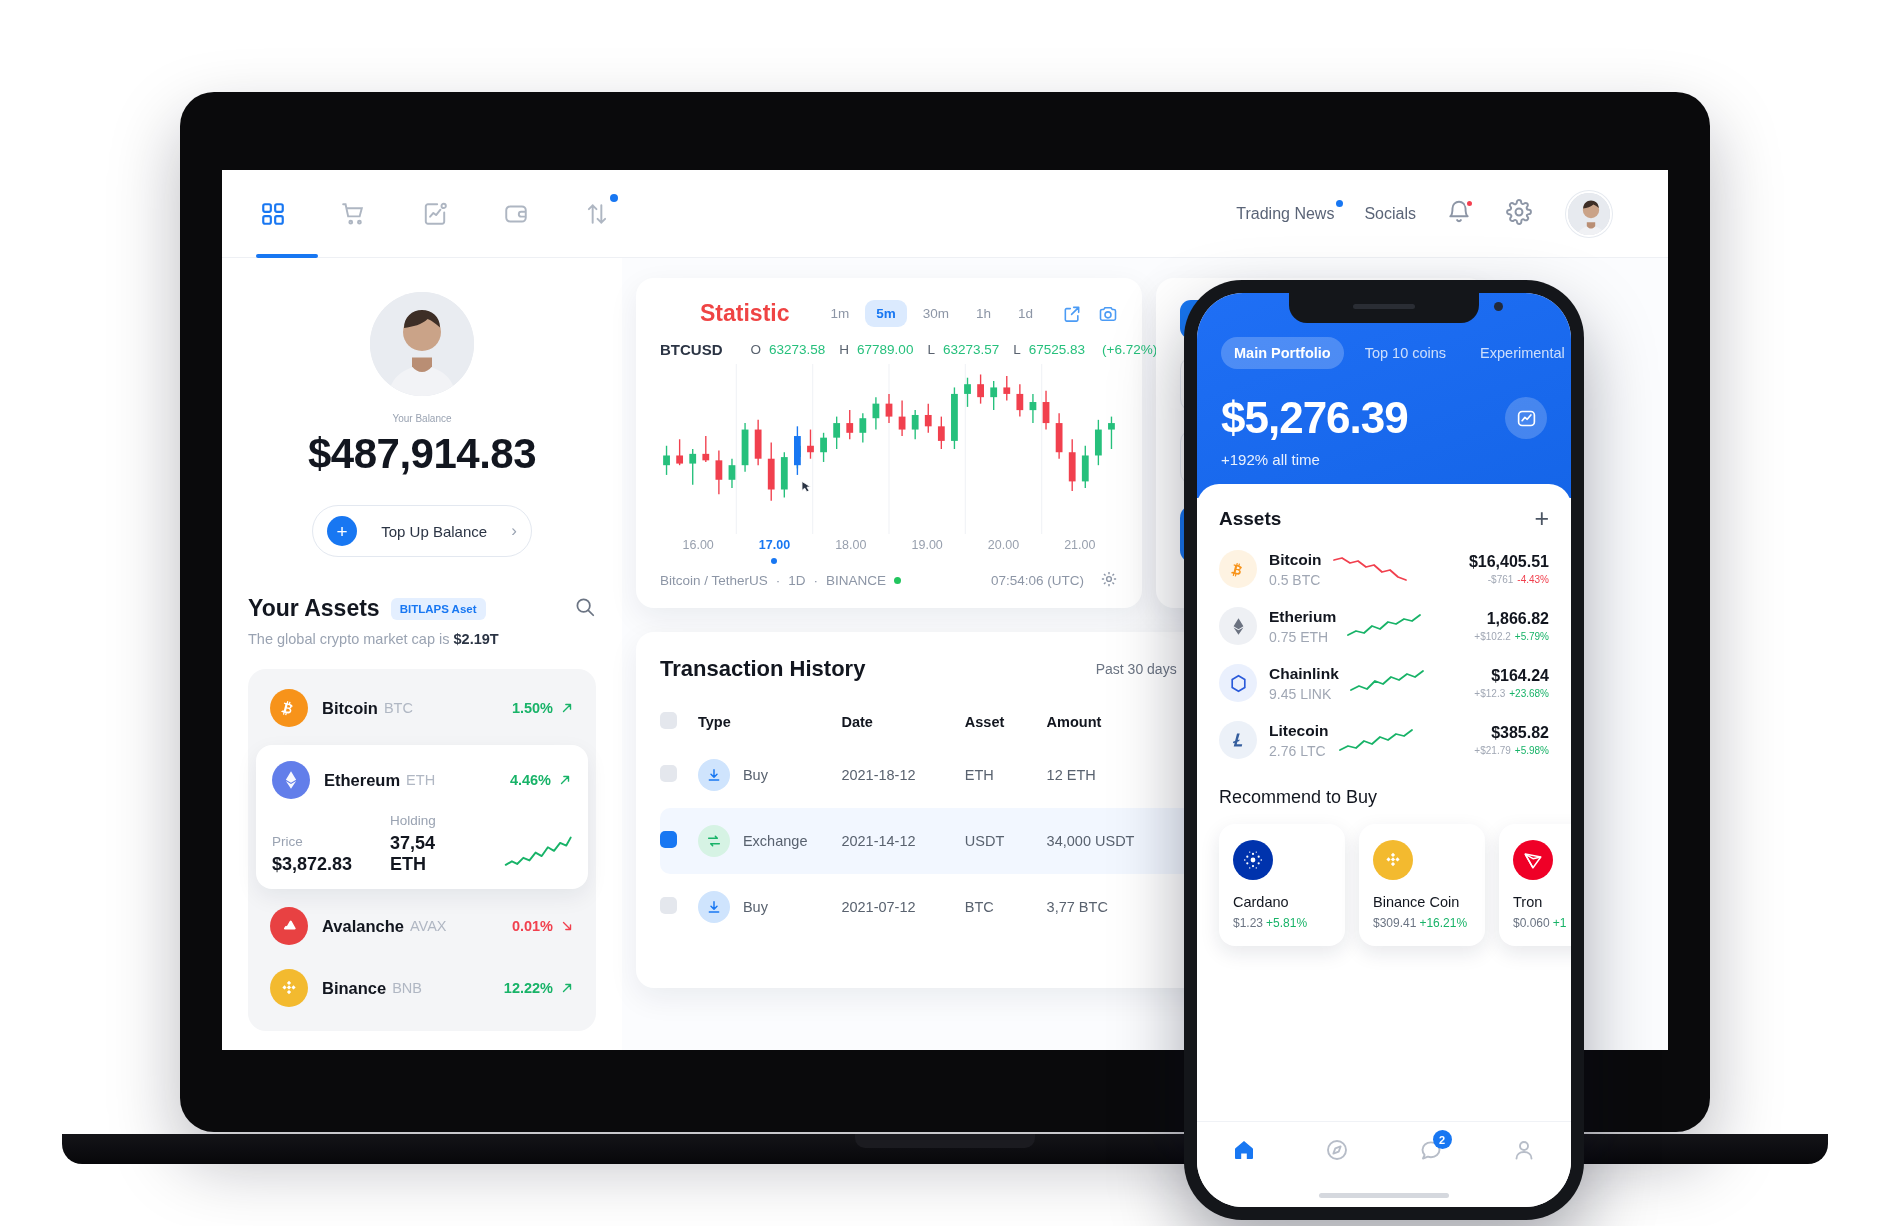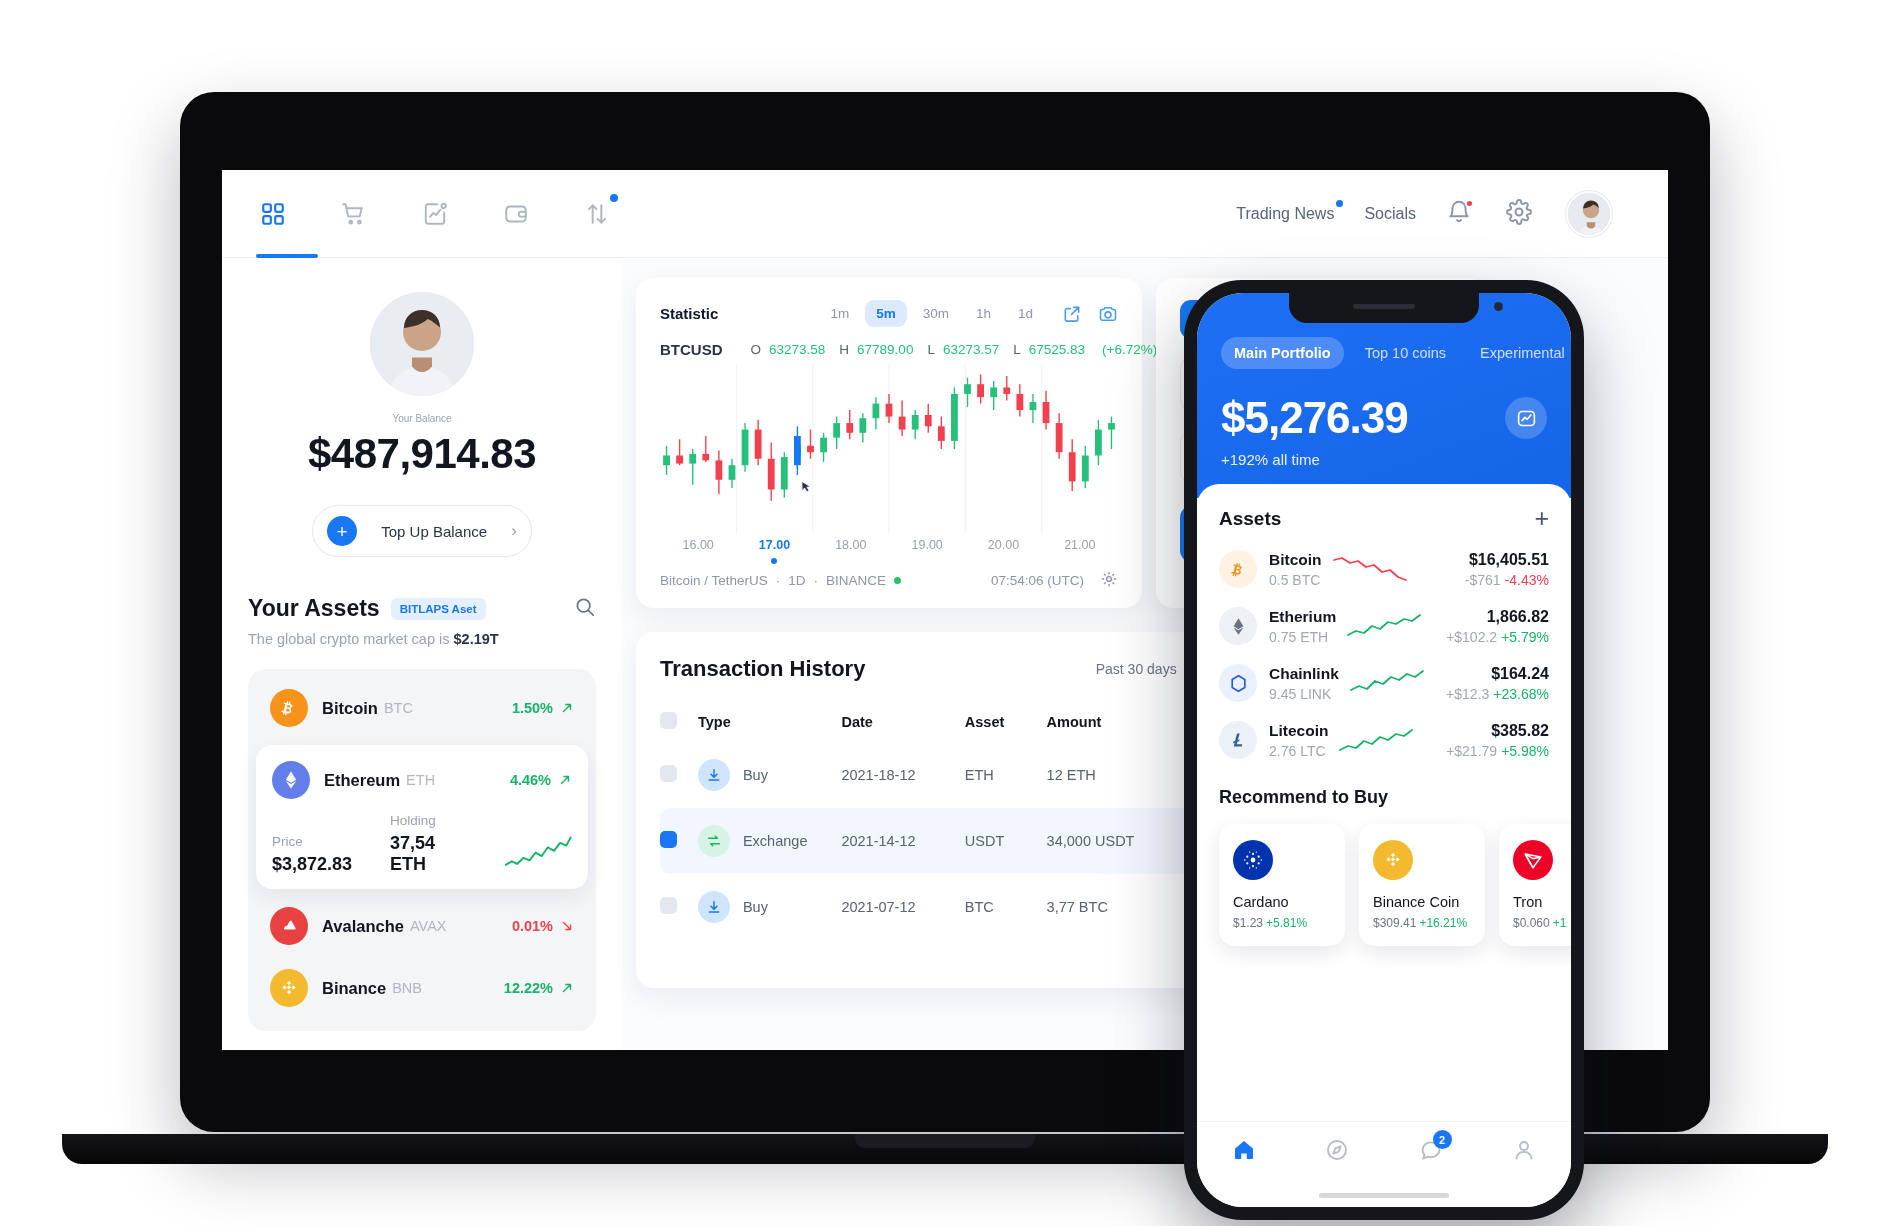--- a/index.html
+++ b/index.html
@@ -140,21 +140,21 @@
   .ac-k { font-size: 13.5px; color: #9aa3b2; }
   .ac-v { margin-top: 5px; font-size: 18px; font-weight: 700; color: #12161f; }
   .ac-spark { margin-left: auto; width: 78px; height: 40px; }
 
   
   .card {
     background: #fff; border-radius: 18px; box-shadow: 0 10px 30px rgba(20,30,60,.07);
   }
   .stat-card { padding: 22px 24px 16px 24px; height: 330px; }
   .stat-head { display: flex; align-items: center; }
-  .stat-title { font-size: 15px; font-weight: 700; color: #0f172a; }
+  .stat-title { font-size: 23px; font-weight: 700; color: #ef4444; margin-left: 40px; }
   .ranges { margin-left: auto; display: flex; align-items: center; gap: 5px; }
   .range {
     font-size: 13.5px; color: #8d96a6; padding: 6px 11px; border-radius: 9px; cursor: pointer;
   }
   .range.active { background: #dbeafe; color: #1877f2; font-weight: 700; }
   .stat-actions { margin-left: 18px; display: flex; gap: 16px; }
   .stat-actions svg { width: 20px; height: 20px; cursor: pointer; }
 
   .ohlc { margin-top: 14px; display: flex; align-items: center; font-size: 13.5px; gap: 5px; }
   .ohlc .sym { color: #2b3444; font-weight: 600; font-size: 15px; }
@@ -283,23 +283,23 @@
   .ph-asset { display: flex; align-items: center; margin-top: 19px; }
   .ph-coin { width: 38px; height: 38px; border-radius: 50%; display:flex; align-items:center;
              justify-content:center; flex-shrink:0; }
   .ph-coin svg { width: 21px; height: 21px; }
   .ph-names { margin-left: 12px; }
   .ph-nm { font-size: 15.5px; font-weight: 600; color: #12161f; }
   .ph-qty { margin-top: 3px; font-size: 14px; color: #a0a7b4; }
   .ph-spark { width: 76px; height: 30px; margin-left: 10px; }
   .ph-vals { margin-left: auto; text-align: right; }
   .ph-price { font-size: 16px; font-weight: 600; color: #12161f; }
-  .ph-delta { margin-top: 3px; font-size: 14px; }
+  .ph-delta { margin-top: 3px; font-size: 10px; }
   .ph-delta .abs { color: #a0a7b4; margin-right: 4px; }
-  .ph-rec-title { margin-top: 28px; font-size: 18px; font-weight: 700; color: #12161f; }
+  .ph-rec-title { margin-top: 28px; font-size: 18px; font-weight: 400; color: #12161f; }
   .ph-rec-row { display: flex; gap: 14px; margin-top: 16px; }
   .ph-rec {
     flex: 0 0 auto; width: 126px; background:#fff; border-radius: 16px; padding: 16px 14px;
     box-shadow: 0 7px 20px rgba(20,30,60,.1);
   }
   .ph-rec-ico { width: 40px; height: 40px; border-radius: 50%; display:flex; align-items:center;
                 justify-content:center; }
   .ph-rec-ico svg { width: 22px; height: 22px; }
   .ph-rec-nm { margin-top: 14px; font-size: 14.5px; font-weight: 400; color: #12161f; white-space: nowrap;}
   .ph-rec-pr { margin-top: 6px; font-size: 12px; color: #6b7483; white-space: nowrap;}

